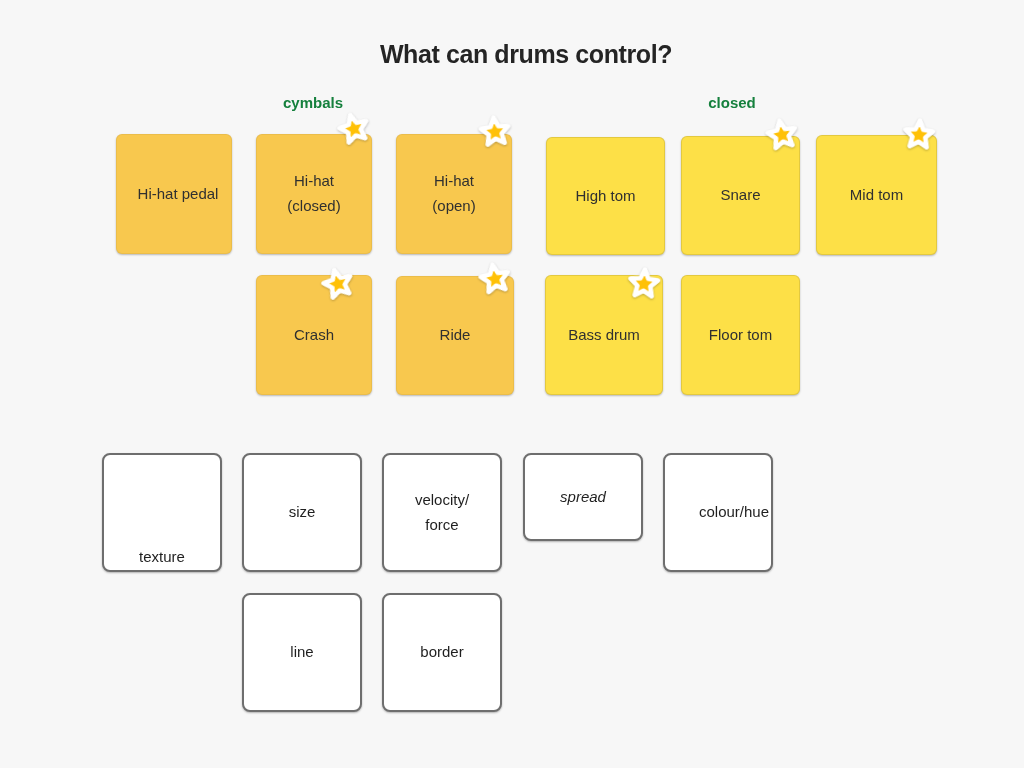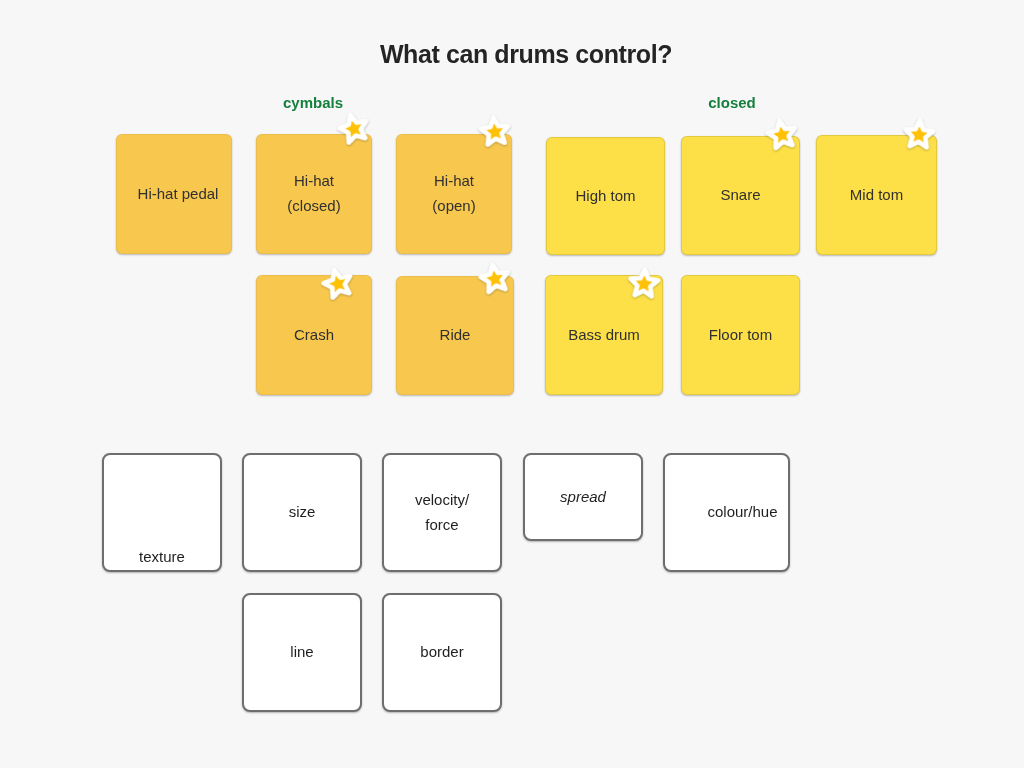--- a/index.html
+++ b/index.html
@@ -152,21 +152,21 @@
     <div class="pool-card" style="left: 242px; top: 453px; width: 120px; height: 119px;">
       <span class="card-label">size</span>
     </div>
     <div class="pool-card" style="left: 382px; top: 453px; width: 120px; height: 119px;">
       <span class="card-label">velocity/
 force</span>
     </div>
     <div class="pool-card" style="left: 523px; top: 453px; width: 120px; height: 88px; font-style: italic;">
       <span class="card-label">spread</span>
     </div>
-    <div class="pool-card" style="left: 663px; top: 453px; width: 127px; height: 119px; padding-left: 32px;">
+    <div class="pool-card" style="left: 663px; top: 453px; width: 110px; height: 119px; padding-left: 32px;">
       <span class="card-label">colour/hue</span>
     </div>
     <div class="pool-card" style="left: 242px; top: 593px; width: 120px; height: 119px;">
       <span class="card-label">line</span>
     </div>
     <div class="pool-card" style="left: 382px; top: 593px; width: 120px; height: 119px;">
       <span class="card-label">border</span>
     </div>
   </div>
 

